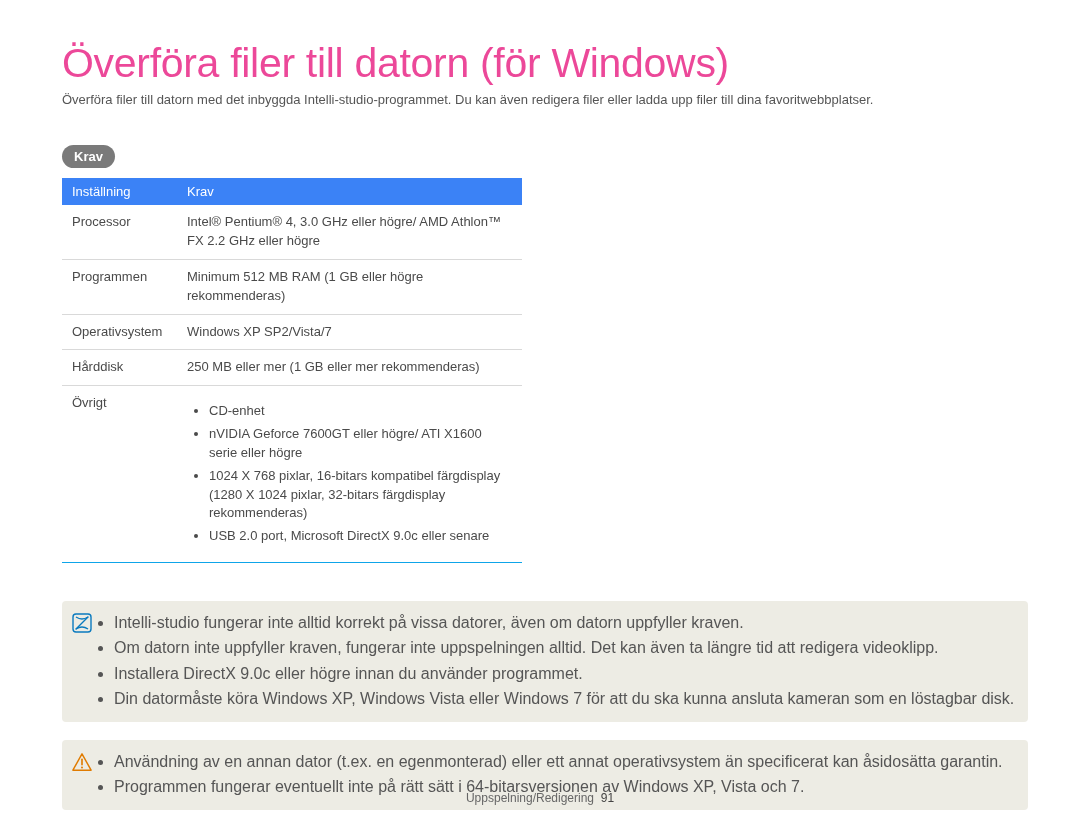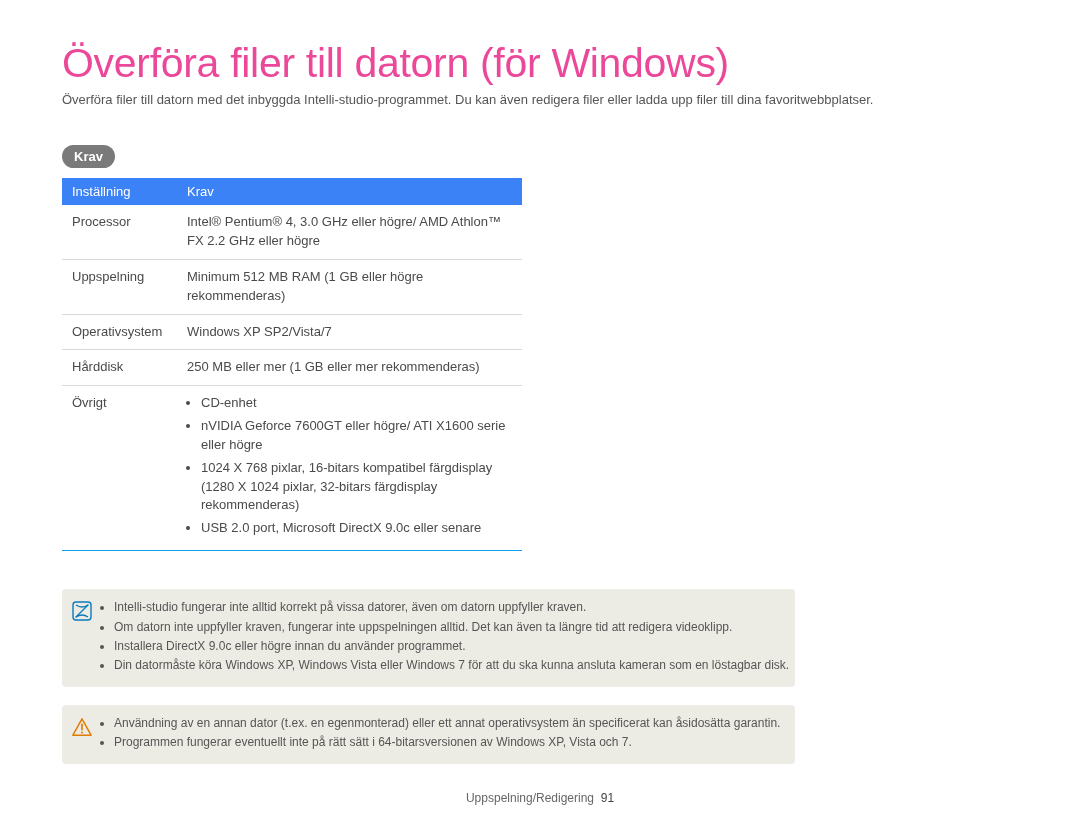--- a/index.html
+++ b/index.html
@@ -69,34 +69,34 @@
     vertical-align: top;
     line-height: 1.45;
     color: #4a4a4a;
   }
   table.req td:first-child {
     width: 115px;
     color: #4a4a4a;
   }
   table.req tr:last-child td { border-bottom: 1px solid #0ea5e9; }
   .bullet-list {
-    margin: 0;
+    margin: 8px;
     padding-left: 14px;
   }
   .bullet-list li {
     margin-bottom: 4px;
   }
 
   .note-box {
     background: #edece4;
     border-radius: 4px;
-    padding: 10px 6px 10px 42px;
+    padding: 10px 14px 10px 42px;
     position: relative;
     margin-bottom: 18px;
-    font-size: 12px;
+    font-size: 16px;
     line-height: 1.45;
     color: #555;
   }
   .note-box ul {
     margin: 0;
     padding-left: 10px;
   }
   .note-box li { margin-bottom: 2px; }
   .note-icon {
     position: absolute;
@@ -143,21 +143,21 @@
             <th>Krav</th>
           </tr>
         </thead>
         <tbody>
           <tr>
             <td>Processor</td>
             <td>Intel® Pentium® 4, 3.0 GHz eller högre/
 AMD Athlon™ FX 2.2 GHz eller högre</td>
           </tr>
           <tr>
-            <td>Uppspelning</td>
+            <td>Programmen</td>
             <td>Minimum 512 MB RAM (1 GB eller högre rekommenderas)</td>
           </tr>
           <tr>
             <td>Operativsystem</td>
             <td>Windows XP SP2/Vista/7</td>
           </tr>
           <tr>
             <td>Hårddisk</td>
             <td>250 MB eller mer (1 GB eller mer rekommenderas)</td>
           </tr>

